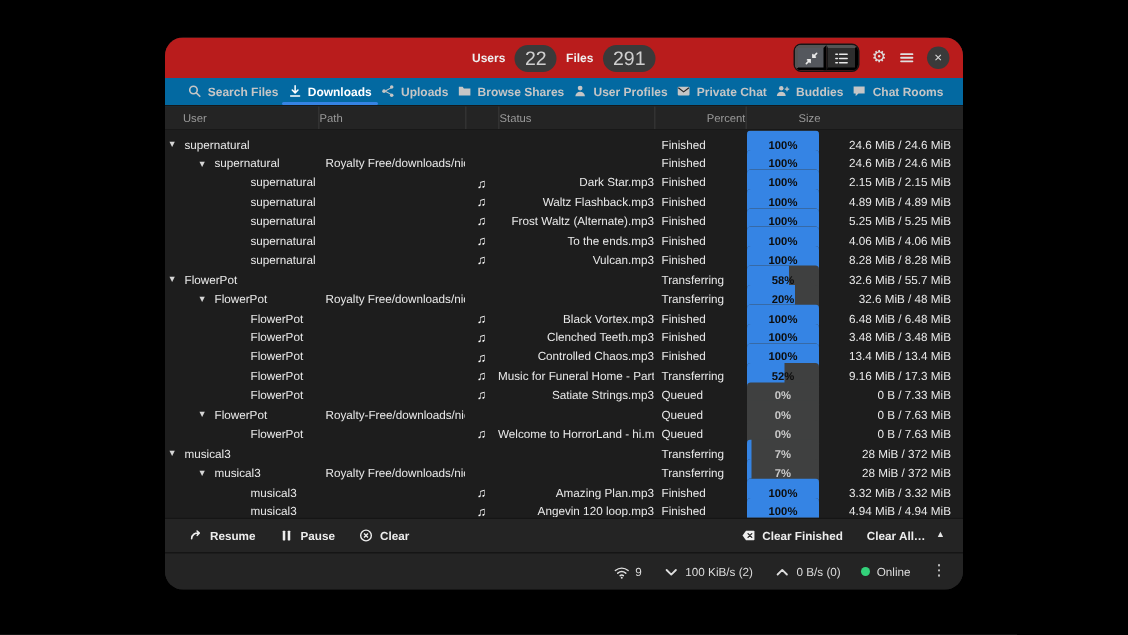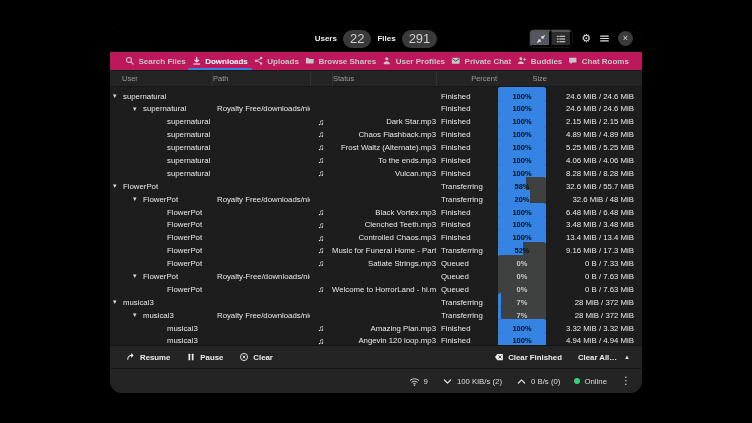--- a/index.html
+++ b/index.html
@@ -1,34 +1,34 @@
 <!DOCTYPE html>
 <html style="--accent: #3584e4; --online: #33d17a;"><head>
 <meta charset="utf-8">
 <style>
   *{box-sizing:border-box;margin:0;padding:0;}
   html,body{width:752px;height:423px;}
   body{background:#000;font-family:"Liberation Sans","DejaVu Sans",sans-serif;position:relative;overflow:hidden;}
   .window{position:absolute;left:110px;top:25px;width:532px;height:368px;background:#242424;border-radius:12px;overflow:hidden;display:flex;flex-direction:column;box-shadow:0 3px 14px rgba(0,0,0,.7);}
   
-  .headerbar{flex:0 0 27px;position:relative;display:flex;align-items:center;background:#000000;}
+  .headerbar{flex:0 0 27px;position:relative;display:flex;align-items:center;background:#b91c1c;}
   .hb-center{position:absolute;left:0;right:0;display:flex;justify-content:center;align-items:center;gap:6px;pointer-events:none;}
   .hb-label{font-size:8px;font-weight:700;color:#efefef;}
   .badge{background:#3a3a3a;color:#cfcfcf;font-size:13px;padding:1.5px 7px;border-radius:9px;}
   .hb-right{margin-left:auto;display:flex;align-items:center;gap:8px;padding-right:9px;z-index:1;}
   .seg{display:flex;border:1px solid #161616;border-radius:5px;overflow:hidden;}
   .segbtn{width:21px;height:17px;display:flex;align-items:center;justify-content:center;background:#2d2d2d;color:#e8e8e8;}
   .segbtn.on{background:#54575d;}
   .segbtn+.segbtn{border-left:1px solid #161616;}
   .chromebtn{background:none;border:none;color:#e0e0e0;display:flex;align-items:center;justify-content:center;padding:0;font:inherit;}
   .gear{font-size:11px;line-height:1;color:#e0e0e0;}
   .closebtn{width:15px;height:15px;border-radius:50%;background:#3a3a3a;color:#d8d8d8;font-size:9px;line-height:1;display:flex;align-items:center;justify-content:center;border:none;}
   svg{display:block;}
   
-  .tabbar{flex:0 0 19px;display:flex;align-items:stretch;justify-content:space-between;padding:0 12px;border-bottom:1px solid #181818;background:#be185d;text-align:right;}
+  .tabbar{flex:0 0 19px;display:flex;align-items:stretch;justify-content:space-between;padding:0 12px;border-bottom:1px solid #181818;background:#0369a1;text-align:right;}
   .tab{display:flex;align-items:center;gap:4px;position:relative;color:#c6c6c6;font-size:8px;font-weight:600;padding:0 3px;white-space:nowrap;}
   .tab.active{color:#fff;}
   .tab.active::after{content:'';position:absolute;left:-1px;right:-1px;bottom:0;height:2.5px;background:var(--accent,#3584e4);border-radius:2px;}
   .ticon svg{width:9.5px;height:9.5px;}
   
   .thead{flex:0 0 16px;display:grid;grid-template-columns:102px 98px 22px 104px 61px 50px 1fr;align-items:stretch;font-size:7.5px;color:#9b9b9b;border-bottom:1px solid #181818;background:#242424;padding-right:8px;}
   .th{display:flex;align-items:center;padding:0 0;border-left:1px solid #323232;overflow:hidden;white-space:nowrap;}
   .th.c0{border-left:none;padding-left:12px;}
   .th.c5,.th.c6{justify-content:flex-end;}
   .tbody{flex:1 1 auto;background:#1d1d1d;overflow:hidden;}
@@ -240,21 +240,21 @@
           </div>
         </div>
         <div class="cell sizecell">2.15 MiB / 2.15 MiB</div>
       </div>
       <div class="row lvl2">
         <div class="cell ucell">
           <span>supernatural</span>
         </div>
         <div class="cell pathcell"></div>
         <div class="cell ficon">♫</div>
-        <div class="cell fname">Chaos Flashback.mp3</div>
+        <div class="cell fname">Waltz Flashback.mp3</div>
         <div class="cell statuscell">Finished</div>
         <div class="cell pcell">
           <div class="bar">
             <div class="fill" style="width:100%"></div>
             <span class="plabel" style="color:#0d0d0d">100%</span>
           </div>
         </div>
         <div class="cell sizecell">4.89 MiB / 4.89 MiB</div>
       </div>
       <div class="row lvl2">

